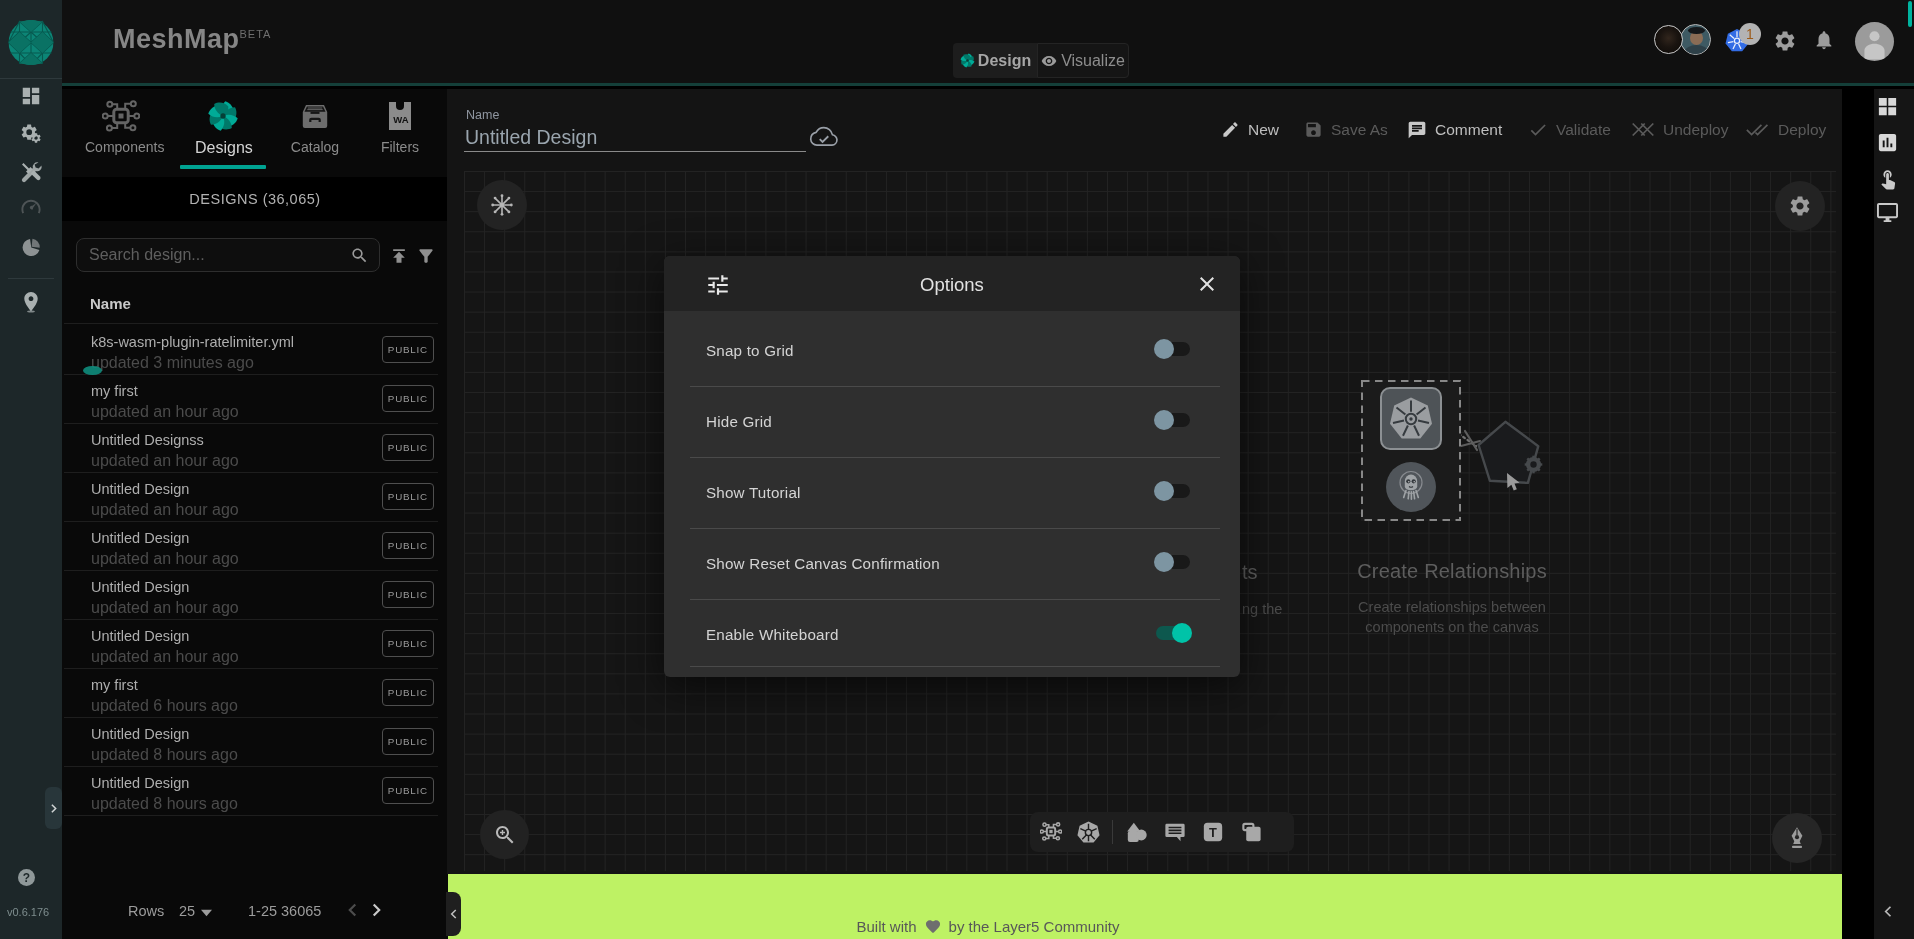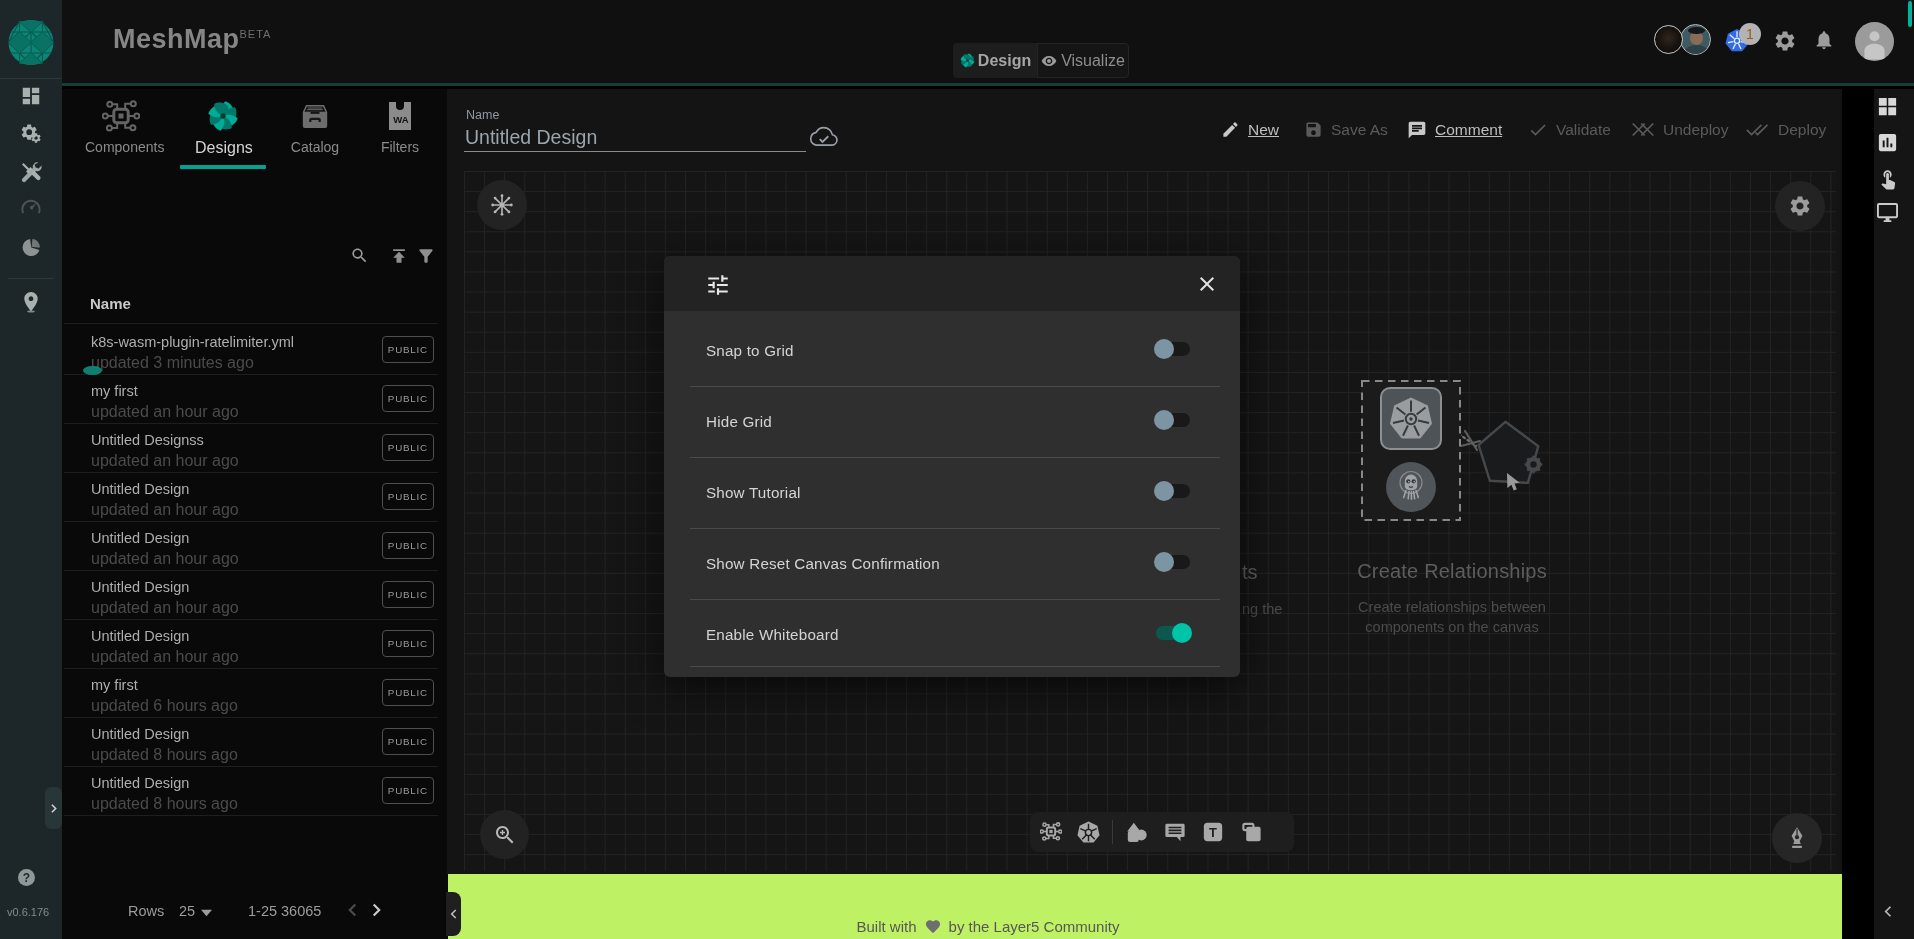--- a/index.html
+++ b/index.html
@@ -44,21 +44,21 @@
 
   
   #canvas { left:447px; top:89px; width:1395px; height:785px; background:#141414; }
   #grid { position:absolute; left:17px; top:82px; width:1372px; height:700px; background-color:#151515;
       background-image:linear-gradient(to right,#232323 1px,transparent 1px),linear-gradient(to bottom,#232323 1px,transparent 1px);
       background-size:20.1px 20.1px; }
   #cvName { position:absolute; left:19px; top:19px; color:#8f96a0; font-size:12.5px; }
   #cvInput { position:absolute; left:18px; top:37px; color:#9aa5ae; font-size:19.5px; }
   #cvULine { position:absolute; left:17px; top:62px; width:342px; height:1px; background:#8a8a8a; }
   .cvbtn { position:absolute; display:flex; align-items:center; gap:8px; font-size:15.5px; }
-  .cvbtn.on { color:#bebebe;text-decoration:underline; }
+  .cvbtn.on { color:#bebebe; }
   .cvbtn.off { color:#5b5b5b; }
   .circbtn { position:absolute; border-radius:50%; background:#222; display:flex; align-items:center; justify-content:center; }
 
   
   #dashbox { position:absolute; left:914px; top:290.5px; width:100px; height:141px; background:#1b1b1b; }
   #k8sq { position:absolute; left:933px; top:298px; width:62px; height:63px; background:#4e5357; border-radius:10px; border:2px solid #8c9093; display:flex; align-items:center; justify-content:center; }
   #squidc { position:absolute; left:939px; top:372.8px; width:50px; height:50px; background:#50555a; border-radius:50%; display:flex; align-items:center; justify-content:center; }
   #crTitle { position:absolute; left:855px; top:471px; width:300px; text-align:center; color:#5d5d5d; font-size:20px; letter-spacing:0.2px; }
   #crSub { position:absolute; left:855px; top:509px; width:300px; text-align:center; color:#4c4c4c; font-size:14.5px; line-height:19.5px; }
   #fragTitle { position:absolute; left:795px; top:472px; color:#5d5d5d; font-size:20px; }
@@ -252,20 +252,22 @@
       <div class="ticon">
           <svg width="28" height="30" viewBox="0 0 28 30" fill="#8b8b8b">
         <path d="M3 1 h7 v4 a4 4 0 0 0 8 0 v-4 h7 v28 h-22 z"></path>
         <text x="15" y="22" text-anchor="middle" font-family="Liberation Sans" font-size="9.5" font-weight="bold" fill="#111">WA</text>
       </svg>
         </div>
       <div class="lbl">Filters</div>
     </div>
   </div>
   <div id="tabline"></div>
+  <div id="band">DESIGNS (36,065)</div>
+  <div id="searchbox">Search design...</div>
   <div id="searchicons">
     <svg class="abs" style="left:288px; top:157px;" width="19" height="19" viewBox="0 0 24 24" fill="#9a9a9a">
         <path d="M15.5 14h-.79l-.28-.27C15.41 12.59 16 11.11 16 9.5 16 5.91 13.09 3 9.5 3S3 5.91 3 9.5 5.91 16 9.5 16c1.61 0 3.09-.59 4.23-1.57l.27.28v.79l5 4.99L20.49 19l-4.99-5zm-6 0C7.01 14 5 11.99 5 9.5S7.01 5 9.5 5 14 7.01 14 9.5 11.99 14 9.5 14z"></path>
       </svg>
     <svg class="abs" style="left:327px; top:157px;" width="20" height="20" viewBox="0 0 24 24" fill="#8f8f8f">
         <path d="M5 4v2h14V4H5zm0 10h4v6h6v-6h4l-7-7-7 7z"></path>
       </svg>
     <svg class="abs" style="left:354px; top:157px;" width="20" height="20" viewBox="0 0 24 24" fill="#8f8f8f">
         <path d="M4.25 5.61C6.27 8.2 10 13 10 13v6c0 .55.45 1 1 1h2c.55 0 1-.45 1-1v-6s3.72-4.8 5.74-7.39c.51-.66.04-1.61-.79-1.61H5.04c-.83 0-1.3.95-.79 1.61z"></path>
       </svg>
@@ -537,20 +539,21 @@
           <circle cx="12" cy="11.2" r="1.9" fill="#262626"></circle>
           <line x1="12" y1="3.5" x2="12" y2="9.3" stroke="#262626" stroke-width="1.1"></line>
           <rect x="7.3" y="19.2" width="9.4" height="2" rx="1"></rect>
         </svg>
     </div>
   </div>
 </div>
 
 <div class="abs" id="modal">
   <div id="mhead"></div>
+  <div id="mtitle" style="top:18px;">Options</div>
   <svg class="abs" style="left:41px; top:16px;" width="26" height="26" viewBox="0 0 24 24" fill="#e8e8e8">
       <path d="M3 17v2h6v-2H3zM3 5v2h10V5H3zm10 16v-2h8v-2h-8v-2h-2v6h2zM7 9v2H3v2h4v2h2V9H7zm14 4v-2H11v2h10zm-6-4h2V7h4V5h-4V3h-2v6z"></path>
     </svg>
   <svg class="abs" style="left:531px; top:16px;" width="24" height="24" viewBox="0 0 24 24" fill="#e2e2e2">
       <path d="M19 6.41L17.59 5 12 10.59 6.41 5 5 6.41 10.59 12 5 17.59 6.41 19 12 13.41 17.59 19 19 17.59 13.41 12z"></path>
     </svg>
   <div id="mrows">
     <div class="mrow" style="top:86px;">Snap to Grid<div class="toggle">
           <div class="tg-track"></div>
           <div class="tg-knob"></div>

